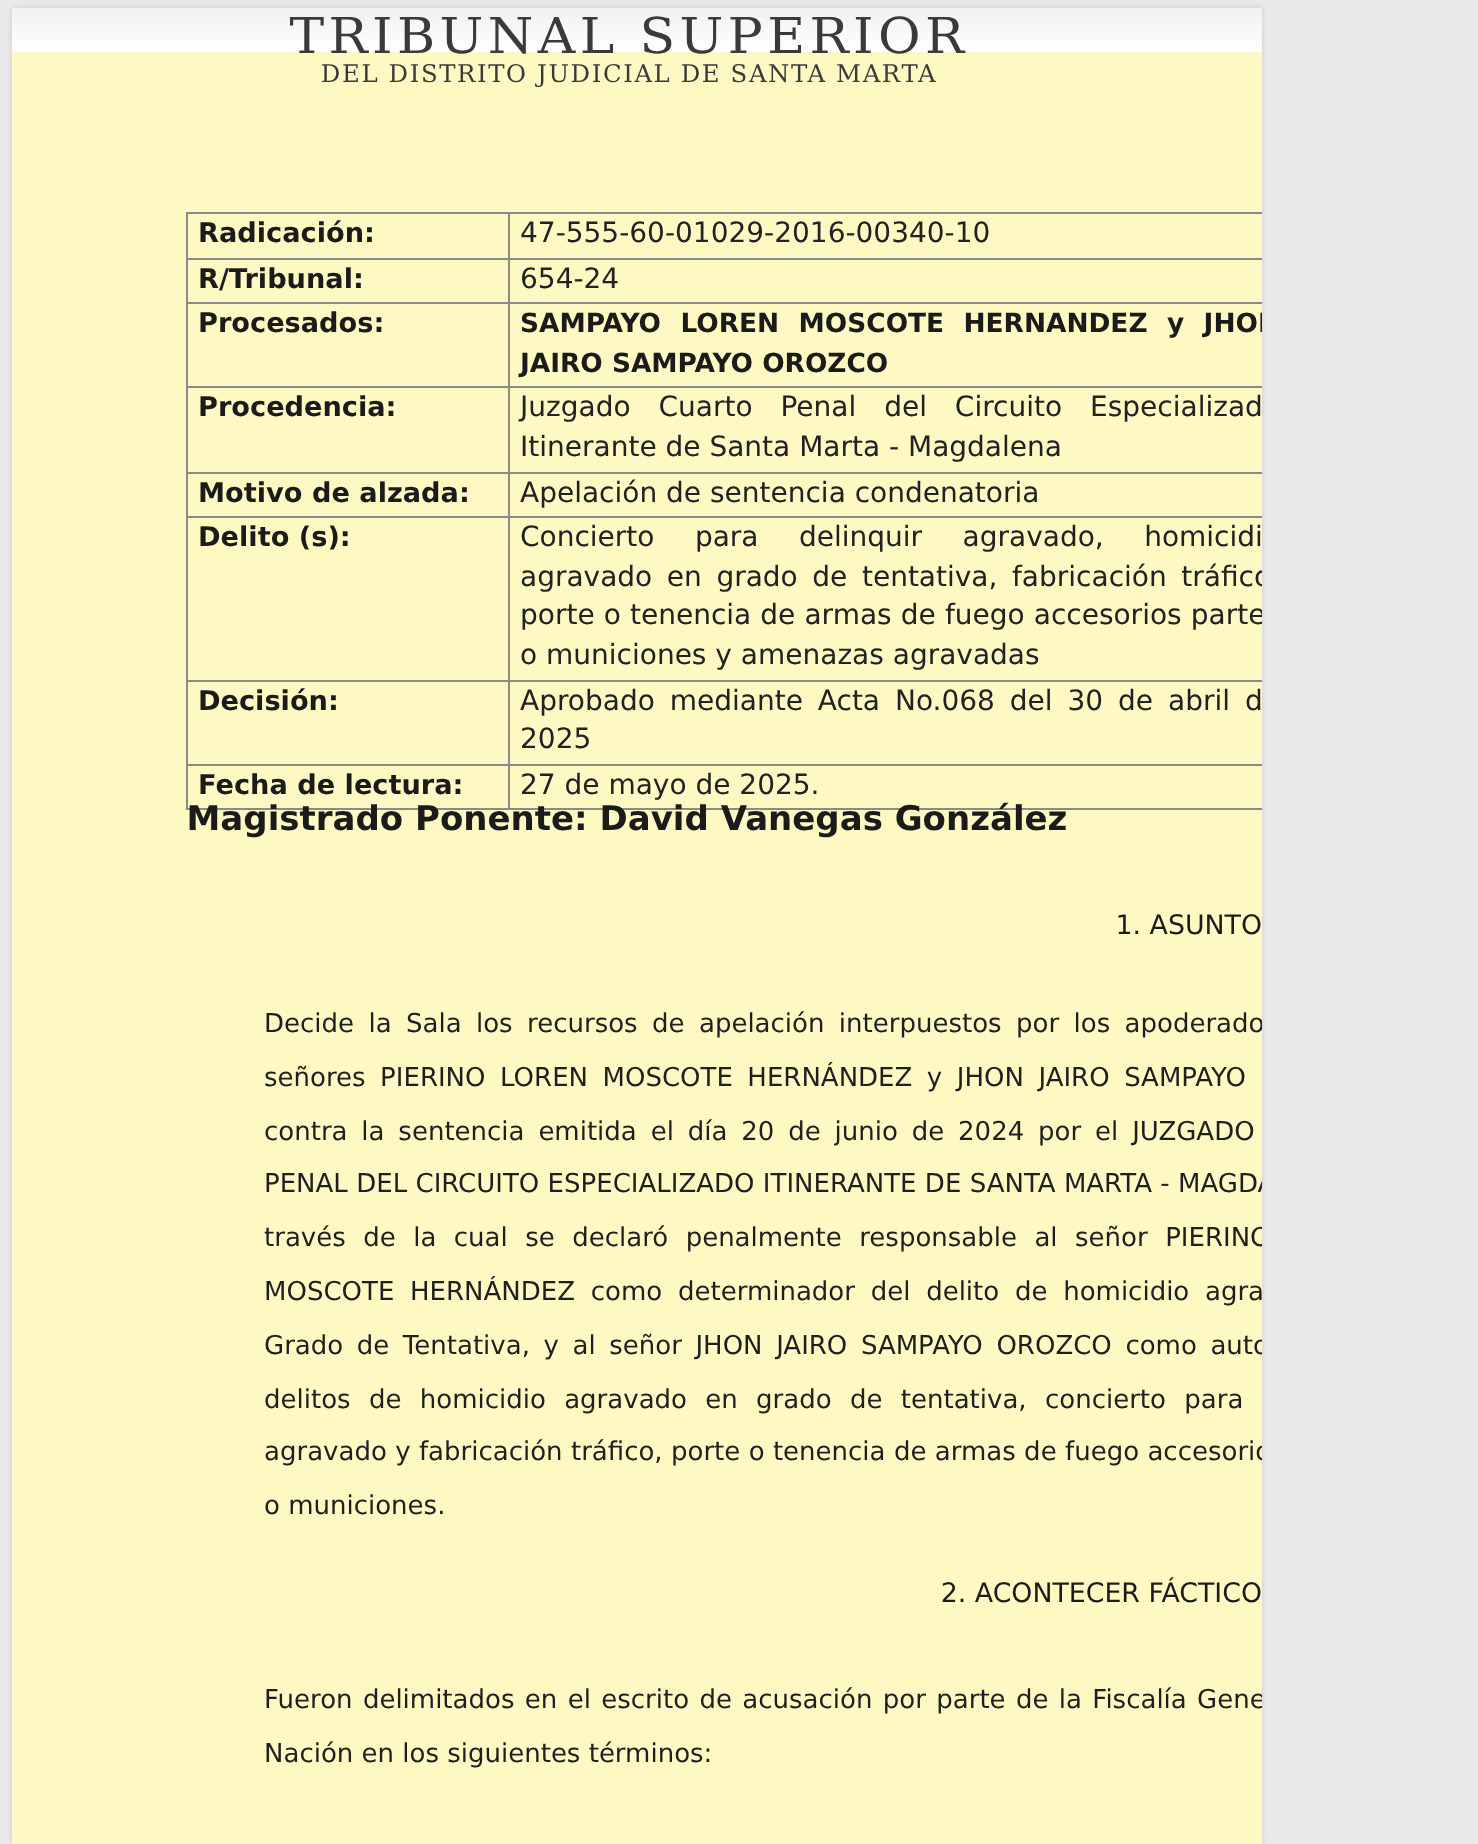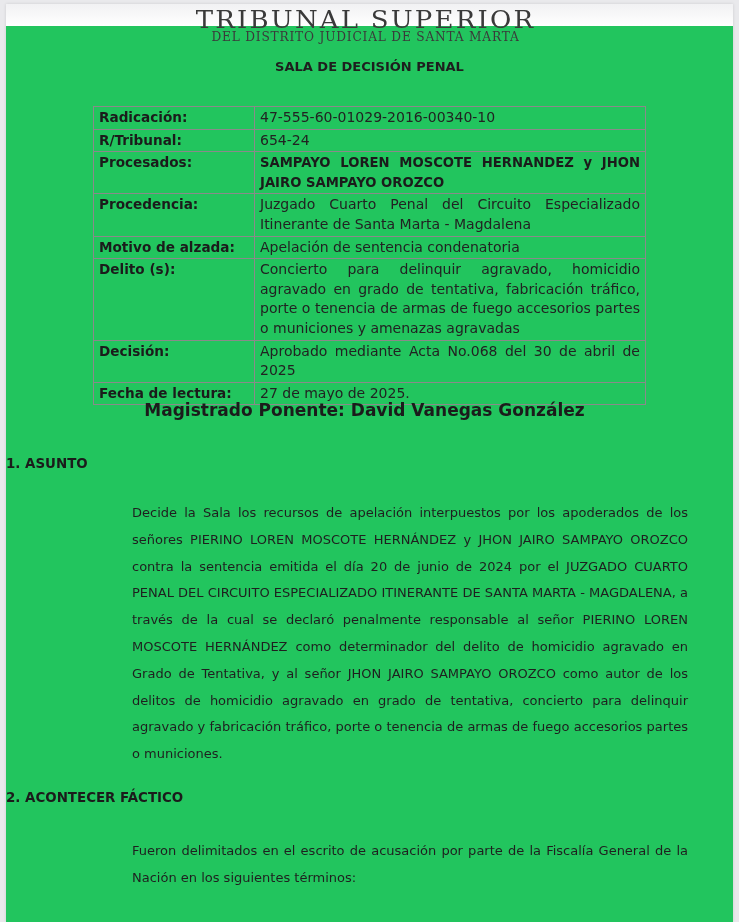--- a/index.html
+++ b/index.html
@@ -6,23 +6,23 @@
     html, body {
       width: 739px;
       height: 922px;
       overflow: hidden;
       background: #e9e9ec;
     }
     .page {
       position: absolute;
       left: 6px;
       top: 4px;
-      width: 727px;
+      width: 625px;
       height: 918px;
-      background: #22c55e;
+      background: #fef9c3;
       box-shadow: 0 0 3px rgba(0,0,0,0.12);
       overflow: hidden;
     }
     .page::before {
       content: "";
       position: absolute;
       left: 0; right: 0; top: 0;
       height: 22px;
       background: linear-gradient(#f1f1f3, #ffffff);
     }
@@ -97,23 +97,23 @@
       text-align: center;
       font-family: "DejaVu Sans", "Liberation Sans", sans-serif;
       font-weight: bold;
       font-size: 17px;
       color: #1b1b1b;
       padding-right: 10px;
     }
     .section-heading {
       position: absolute;
       left: 0; right: 0;
-      text-align: left;
+      text-align: right;
       font-family: "DejaVu Sans", "Liberation Sans", sans-serif;
-      font-weight: bold;
+      font-weight: normal;
       font-size: 13.4px;
       color: #1b1b1b;
     }
     .h1 { top: 452px; }
     .h2 { top: 786px; }
     .body-para {
       position: absolute;
       left: 82px;
       width: 556px;
       font-family: "DejaVu Sans", "Liberation Sans", sans-serif;
@@ -129,21 +129,20 @@
 </head>
 <body>
 
 <div class="page">
 
   <div class="header">
     <div class="court-title">TRIBUNAL SUPERIOR</div>
     <div class="court-subtitle">DEL DISTRITO JUDICIAL DE SANTA MARTA</div>
   </div>
 
-  <div class="sala">SALA DE DECISIÓN PENAL</div>
 
   <table class="case-table">
     <tbody>
       <tr>
         <td class="lbl">Radicación:</td>
         <td class="val">47-555-60-01029-2016-00340-10</td>
       </tr>
       <tr>
         <td class="lbl">R/Tribunal:</td>
         <td class="val">654-24</td>

